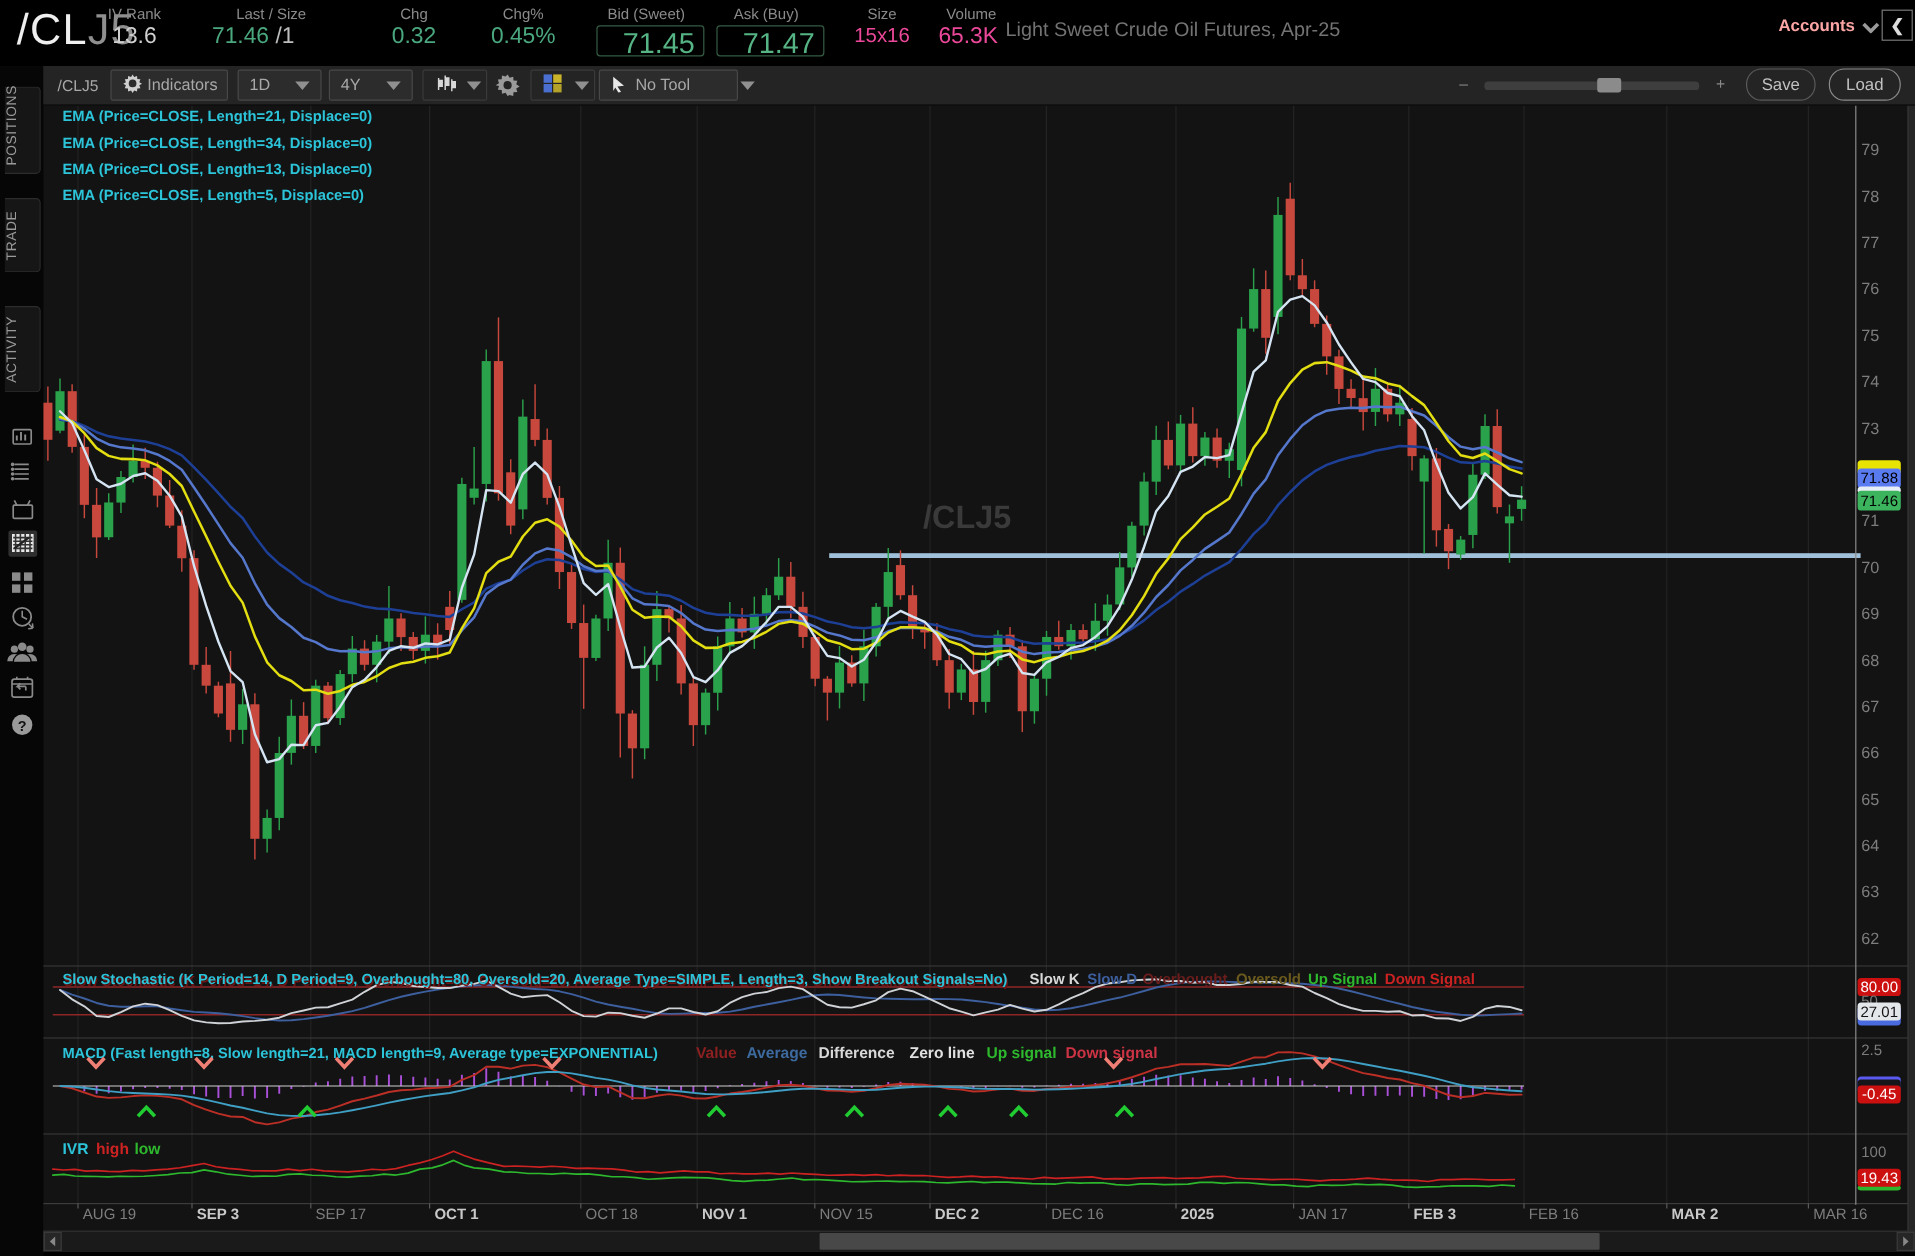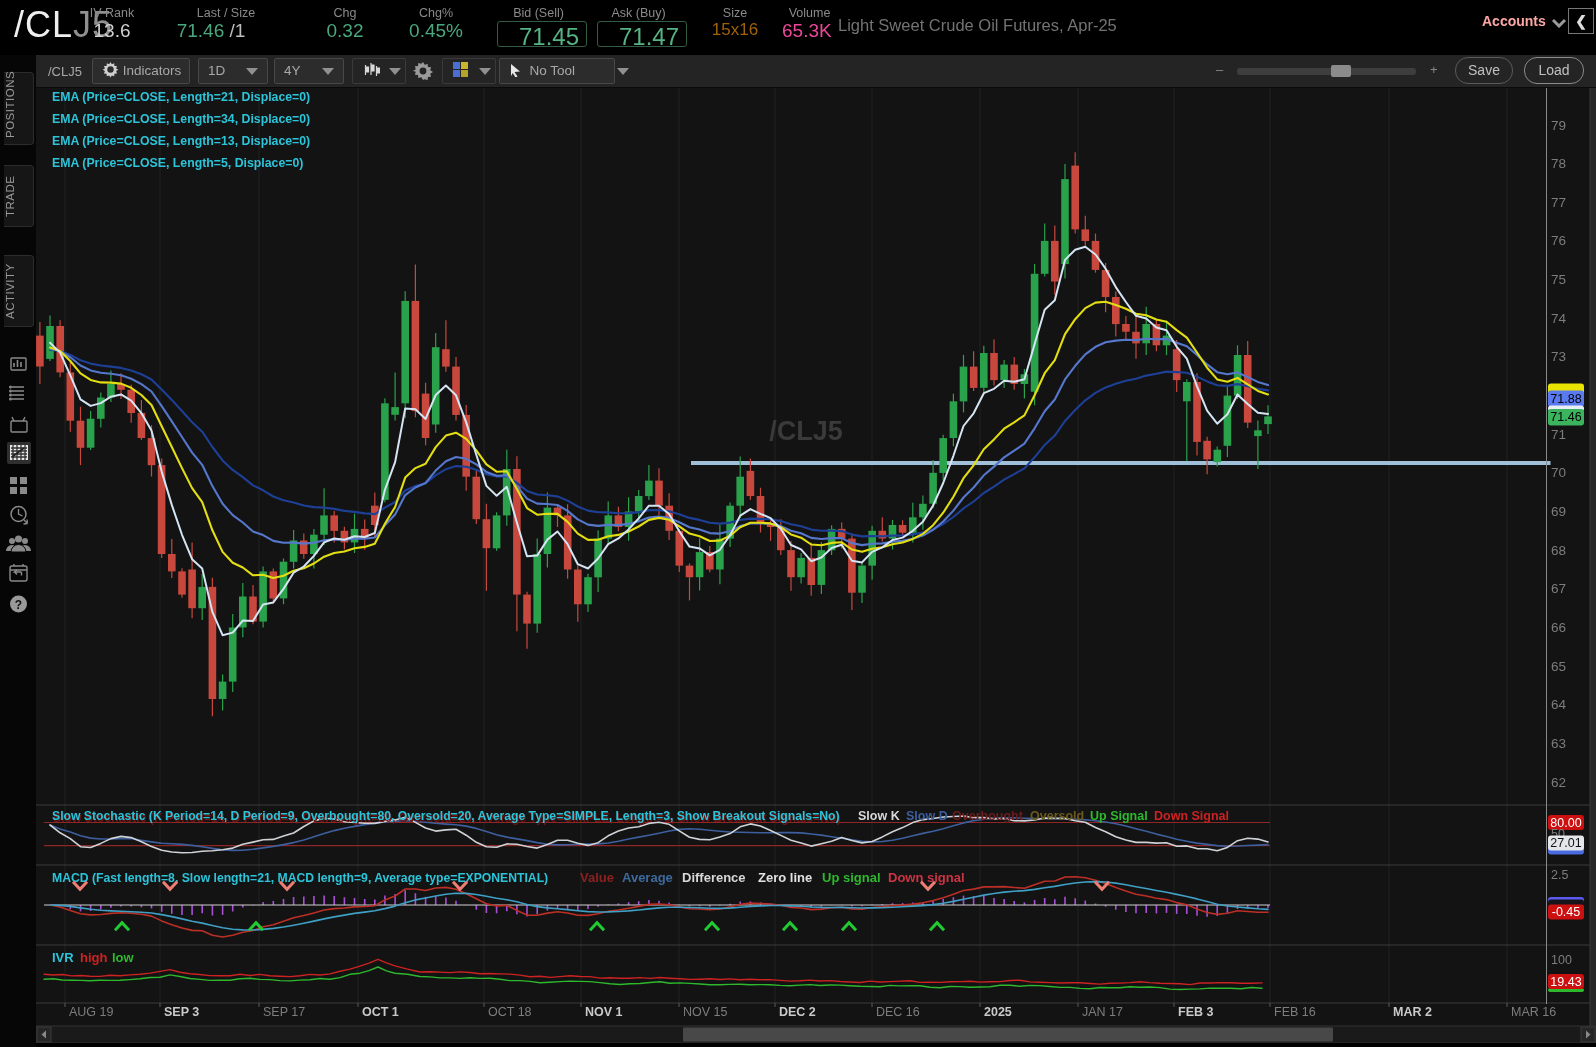--- a/index.html
+++ b/index.html
@@ -34,26 +34,26 @@
 <div id="hdr">
  <div id="sym">/CL<span>J5</span></div>
  <div class="col" style="left:62px;top:3px;width:100px"><span class="lab">IV Rank</span></div>
  <div class="col" style="left:62px;top:20px;width:100px"><span class="val">13.6</span></div>
  <div class="col" style="left:161px;top:3px;width:130px"><span class="lab">Last / Size</span></div>
  <div class="col" style="left:131px;top:20px;width:160px"><span class="val grn">71.46</span><span class="val" style="color:#bdbdbd"> /1</span></div>
  <div class="col" style="left:295px;top:3px;width:100px"><span class="lab">Chg</span></div>
  <div class="col" style="left:295px;top:20px;width:100px"><span class="val grn">0.32</span></div>
  <div class="col" style="left:386px;top:3px;width:100px"><span class="lab">Chg%</span></div>
  <div class="col" style="left:386px;top:20px;width:100px"><span class="val grn">0.45%</span></div>
- <div class="col" style="left:490px;top:3px;width:97px"><span class="lab">Bid (Sell)</span></div>
+ <div class="col" style="left:490px;top:3px;width:97px"><span class="lab">Bid (Sweet)</span></div>
  <div class="bidbox" style="left:497px;width:90px">71.45</div>
  <div class="col" style="left:590px;top:3px;width:97px"><span class="lab">Ask (Buy)</span></div>
  <div class="bidbox" style="left:597px;width:90px">71.47</div>
  <div class="col" style="left:695px;top:3px;width:80px"><span class="lab">Size</span></div>
- <div class="col" style="left:695px;top:20px;width:80px"><span class="val" style="font-size:17px;color:#a16207">15x16</span></div>
+ <div class="col" style="left:695px;top:20px;width:80px"><span class="val" style="font-size:17px;color:#ec4899">15x16</span></div>
  <div class="col" style="left:782px;top:3px;width:55px;text-align:center"><span class="lab">Volume</span></div>
  <div class="col" style="left:782px;top:20px;width:60px;text-align:left"><span class="val" style="color:#ec4899">65.3K</span></div>
  <div id="desc">Light Sweet Crude Oil Futures, Apr-25</div>
  <div id="acct">Accounts</div>
  <svg style="position:absolute;left:1551px;top:18px" width="16" height="10">
       <polyline points="2,2 8,8 14,2" fill="none" stroke="#9a9a9a" stroke-width="3"></polyline>
     </svg>
  <div id="collapse">❮</div>
 </div>
 <div id="sidebar">

